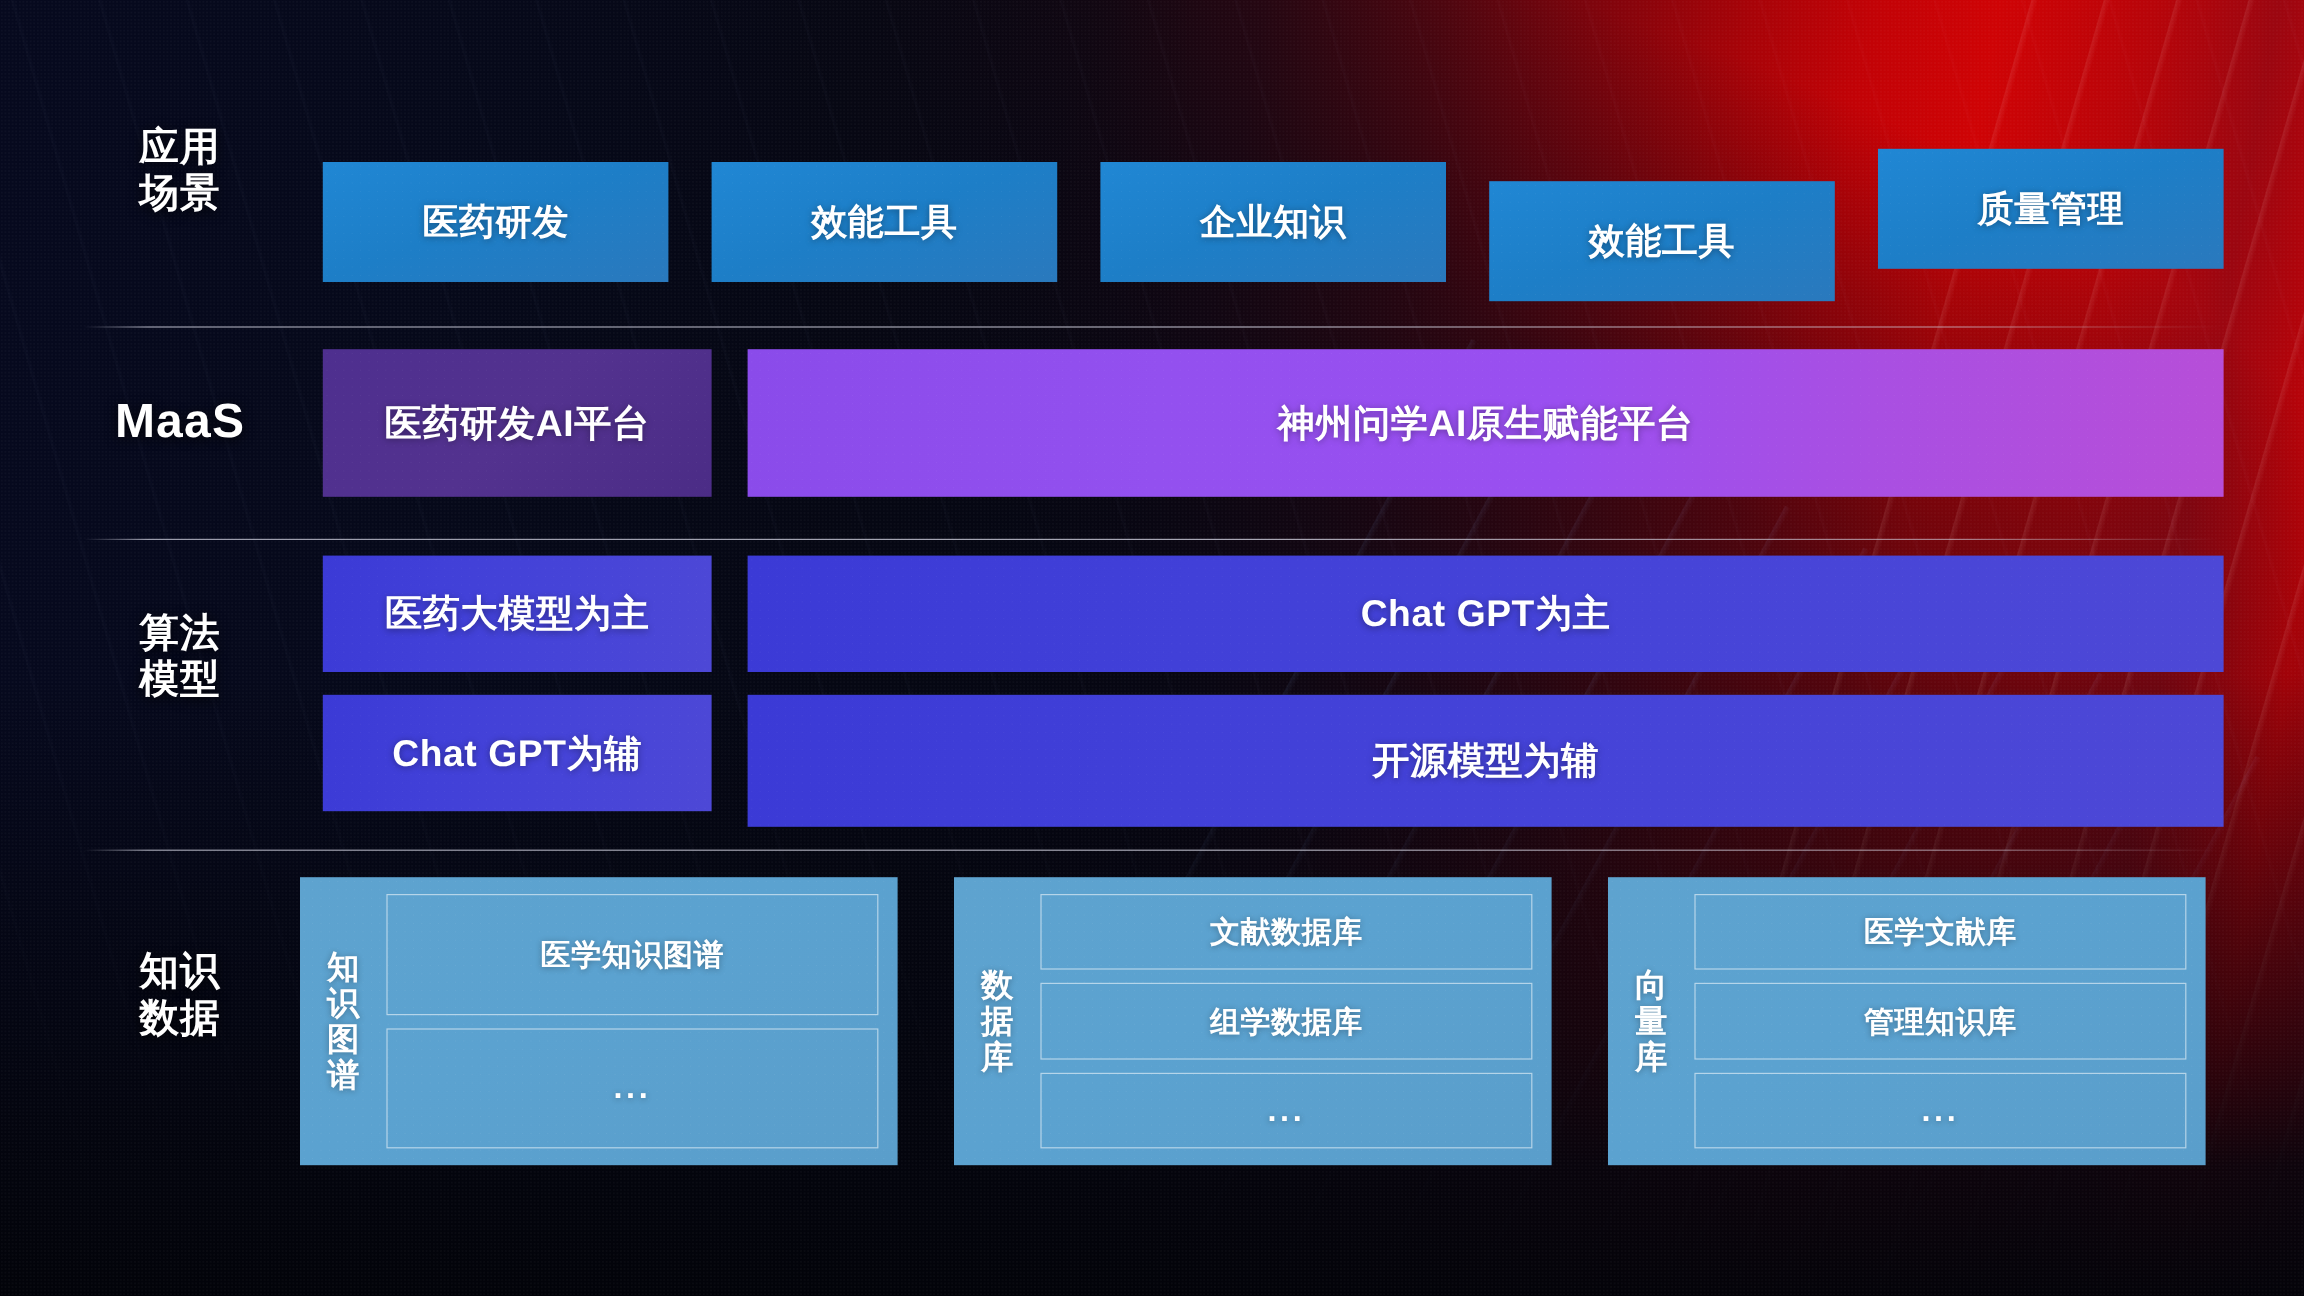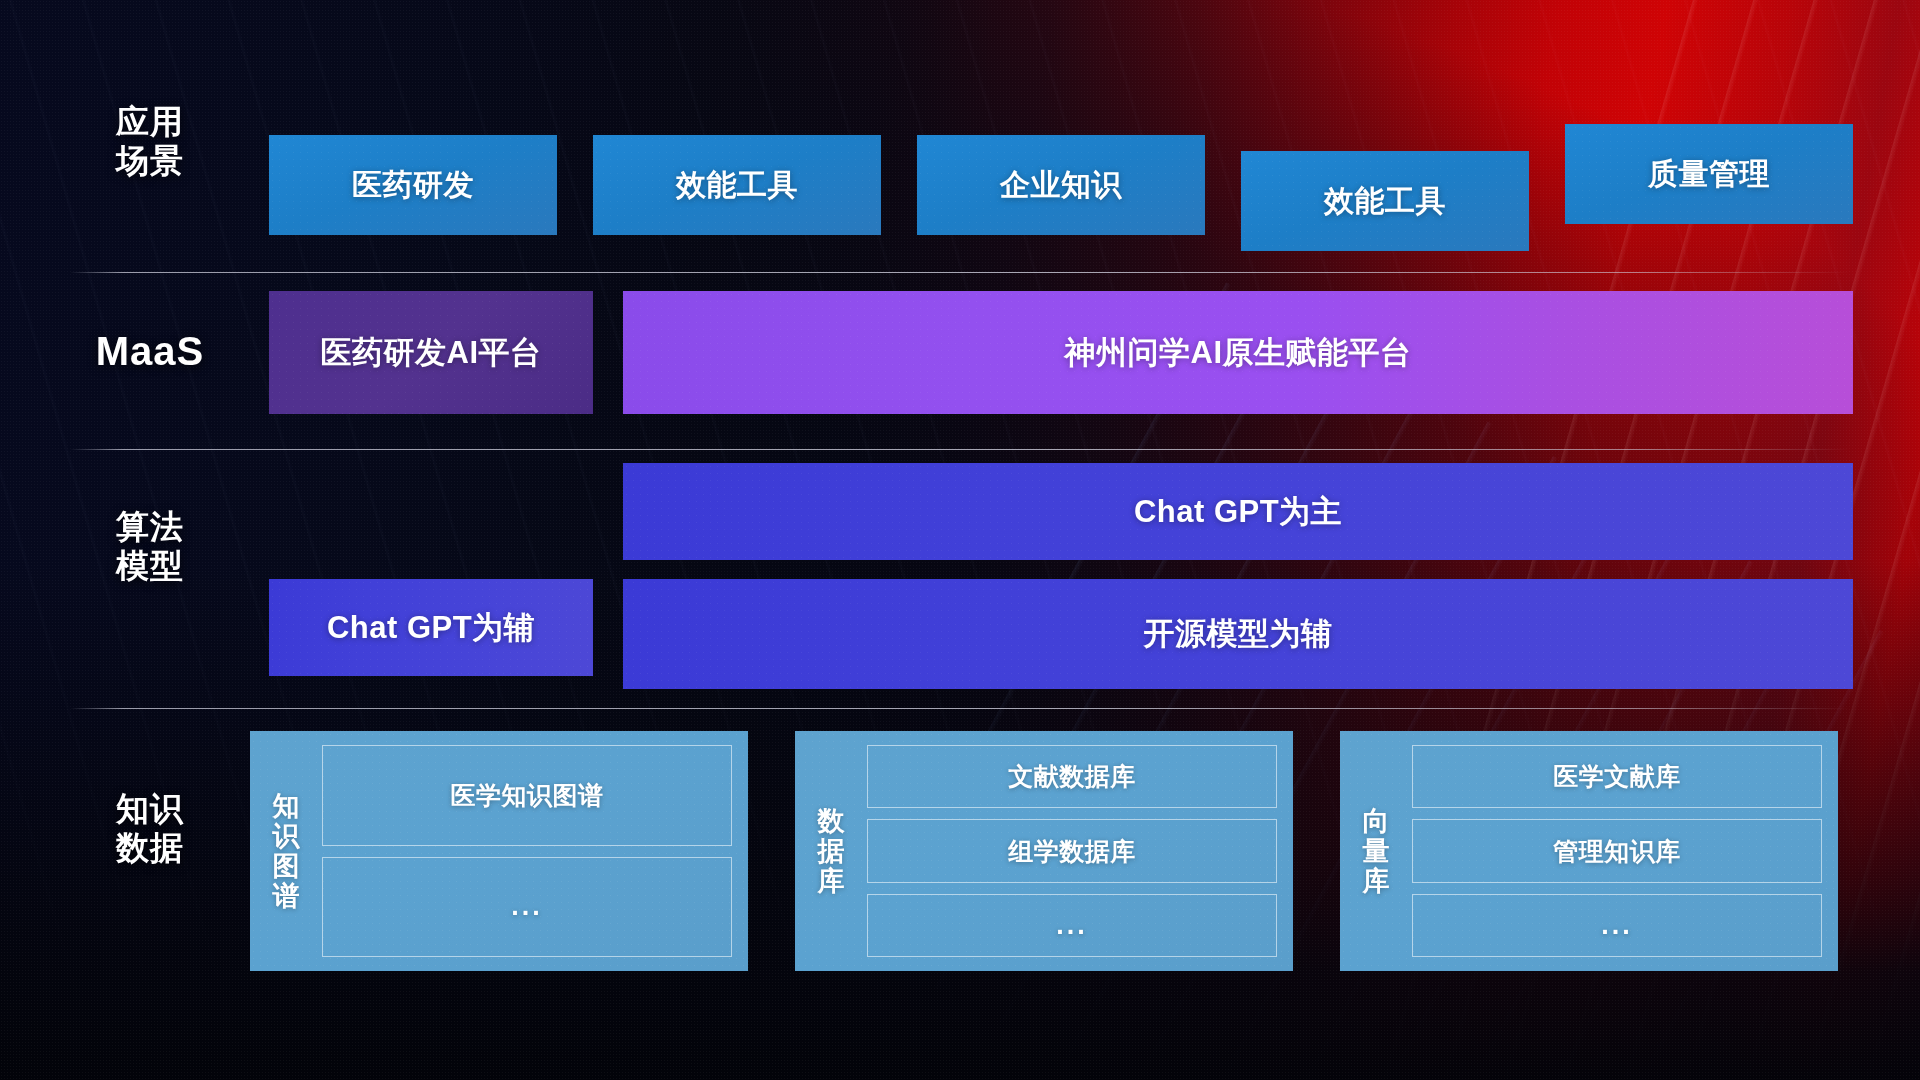--- a/index.html
+++ b/index.html
@@ -280,20 +280,23 @@
       </div>
       <div class="row-label" style="left: 70px; top: 328px; font-size: 40px; width: 160px;">MaaS</div>
       <div class="box box-maas-left" style="left: 250px; top: 291px; width: 324px; height: 123px;">
         <span>医药研发AI平台</span>
       </div>
       <div class="box box-maas-right" style="left: 604px; top: 291px; width: 1230px; height: 123px;">
         <span>神州问学AI原生赋能平台</span>
       </div>
       <div class="row-label" style="left: 70px; top: 508px; font-size: 33px; width: 160px;">算法
 模型</div>
+      <div class="box box-model" style="left: 250px; top: 463px; width: 324px; height: 97px;">
+        <span>医药大模型为主</span>
+      </div>
       <div class="box box-model" style="left: 604px; top: 463px; width: 1230px; height: 97px;">
         <span>Chat GPT为主</span>
       </div>
       <div class="box box-model" style="left: 250px; top: 579px; width: 324px; height: 97px;">
         <span>Chat GPT为辅</span>
       </div>
       <div class="box box-model" style="left: 604px; top: 579px; width: 1230px; height: 110px;">
         <span>开源模型为辅</span>
       </div>
       <div class="row-label" style="left: 70px; top: 790px; font-size: 33px; width: 160px;">知识

